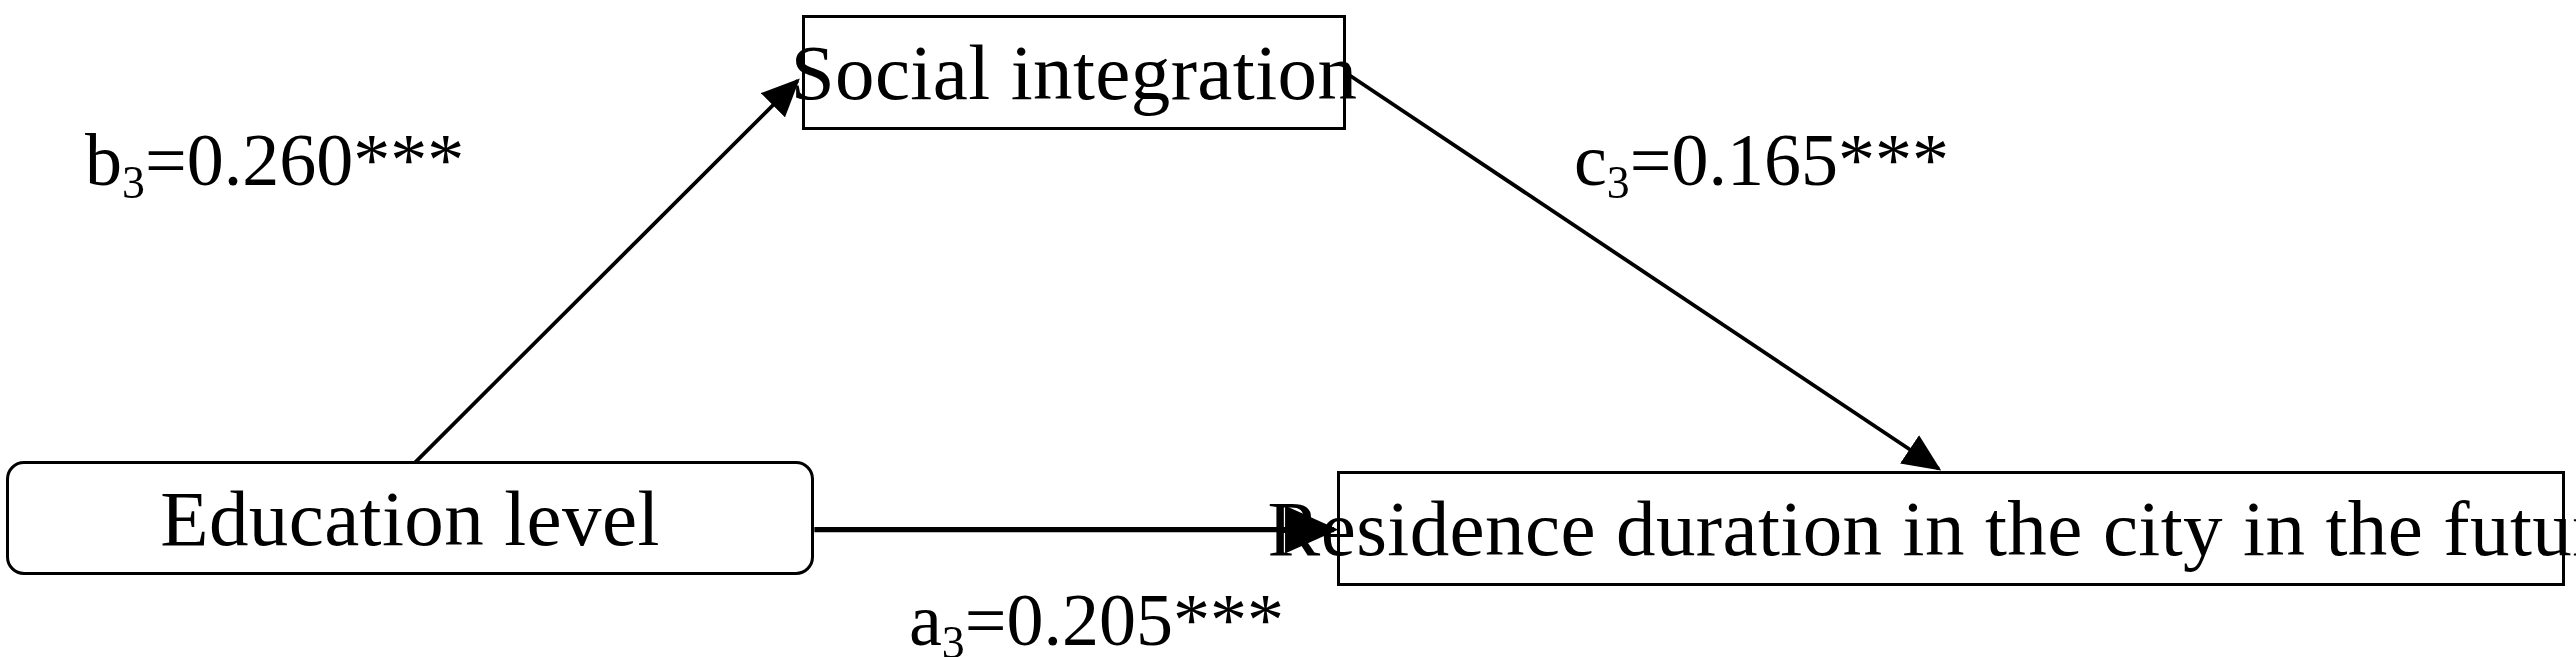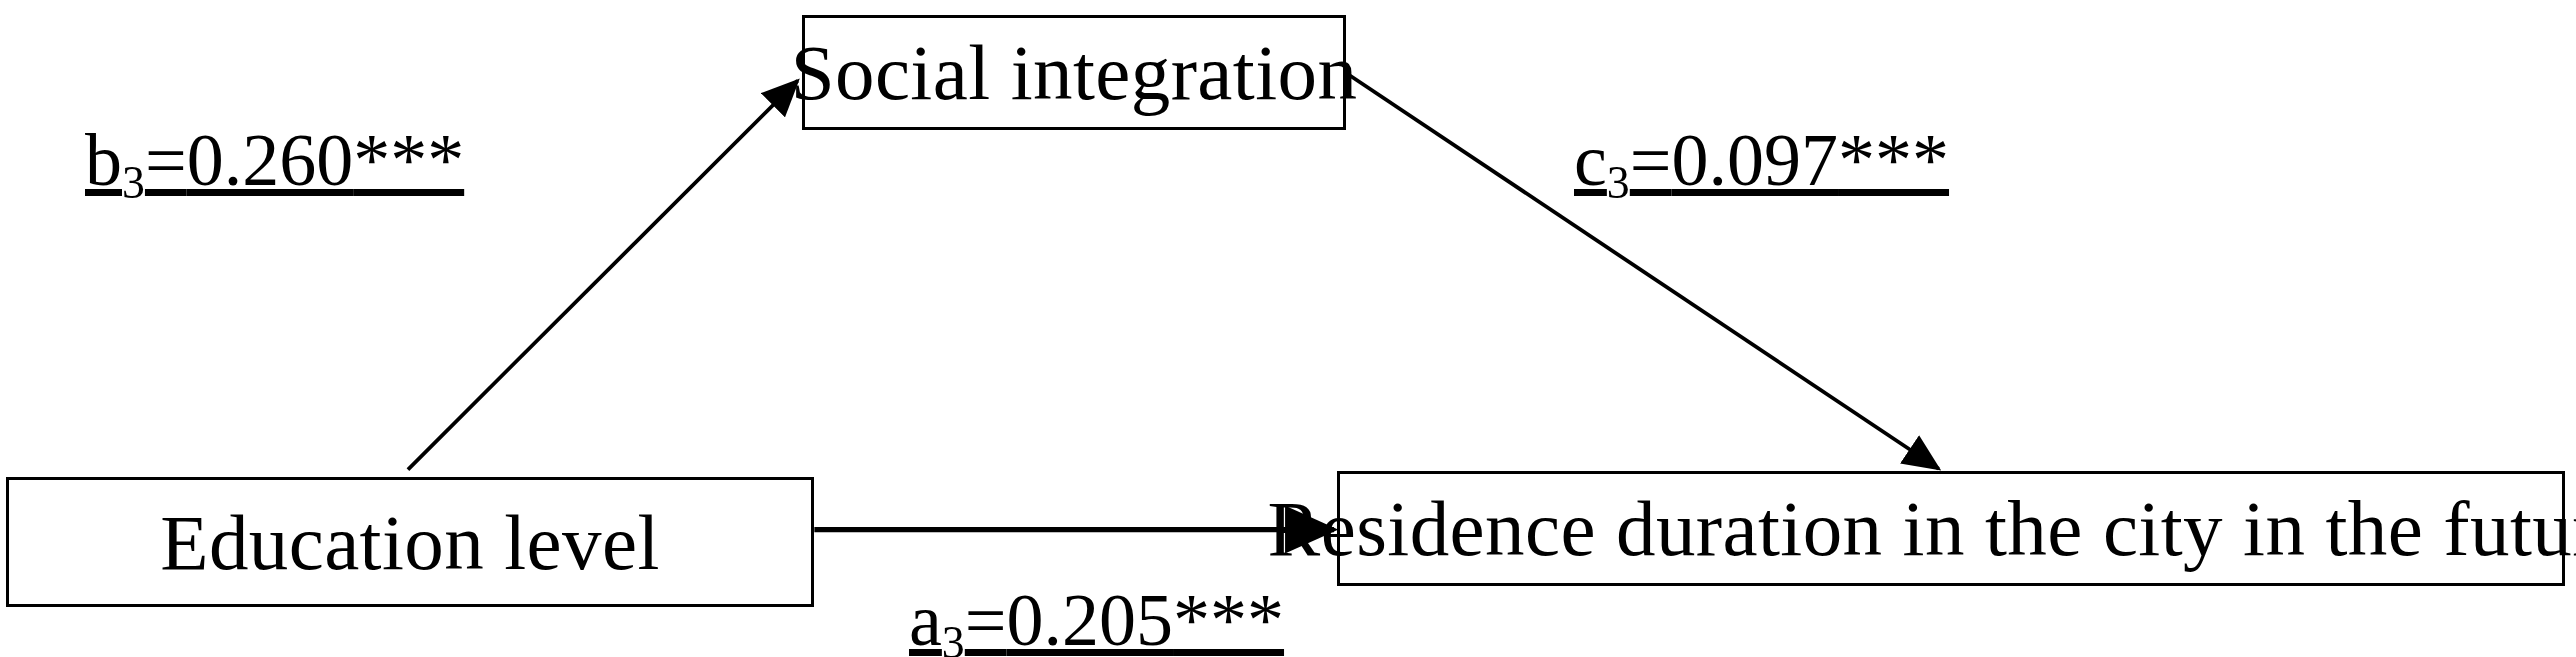--- a/index.html
+++ b/index.html
@@ -43,37 +43,37 @@
     color: #000000;
   }
   #node-social-integration {
     left: 802px;
     top: 15px;
     width: 544px;
     height: 115px;
   }
   #node-education-level {
     left: 6px;
-    top: 477px;
+    top: 461px;
     width: 808px;
-    height: 130px;
+    height: 114px;
+    border-radius: 18px;
   }
   #node-residence-duration {
     left: 1337px;
     top: 471px;
     width: 1228px;
     height: 115px;
   }
   .path-label {
     position: absolute;
     font-size: 74px;
     line-height: 1.0;
     white-space: nowrap;
     color: #000000;
-    text-decoration: underline;
   }
   .path-label sub {
     font-size: 0.62em;
     vertical-align: -0.28em;
     line-height: 0;
   }
   #label-b3 { left: 85px; top: 123px; }
   #label-c3 { left: 1574px; top: 123px; }
   #label-a3 { left: 909px; top: 583px; }
 </style>
@@ -106,21 +106,21 @@
 
   <div class="node-box" id="node-residence-duration">
     <span class="node-label">Residence duration in the city in the future</span>
   </div>
 
   <div class="path-label" id="label-b3">
     <span>b</span><sub>3</sub><span>=</span><span>0.260</span><span>***</span>
   </div>
 
   <div class="path-label" id="label-c3">
-    <span>c</span><sub>3</sub><span>=</span><span>0.097</span><span>***</span>
+    <span>c</span><sub>3</sub><span>=</span><span>0.165</span><span>***</span>
   </div>
 
   <div class="path-label" id="label-a3">
     <span>a</span><sub>3</sub><span>=</span><span>0.205</span><span>***</span>
   </div>
 
 </div>
 
 
 </body></html>

